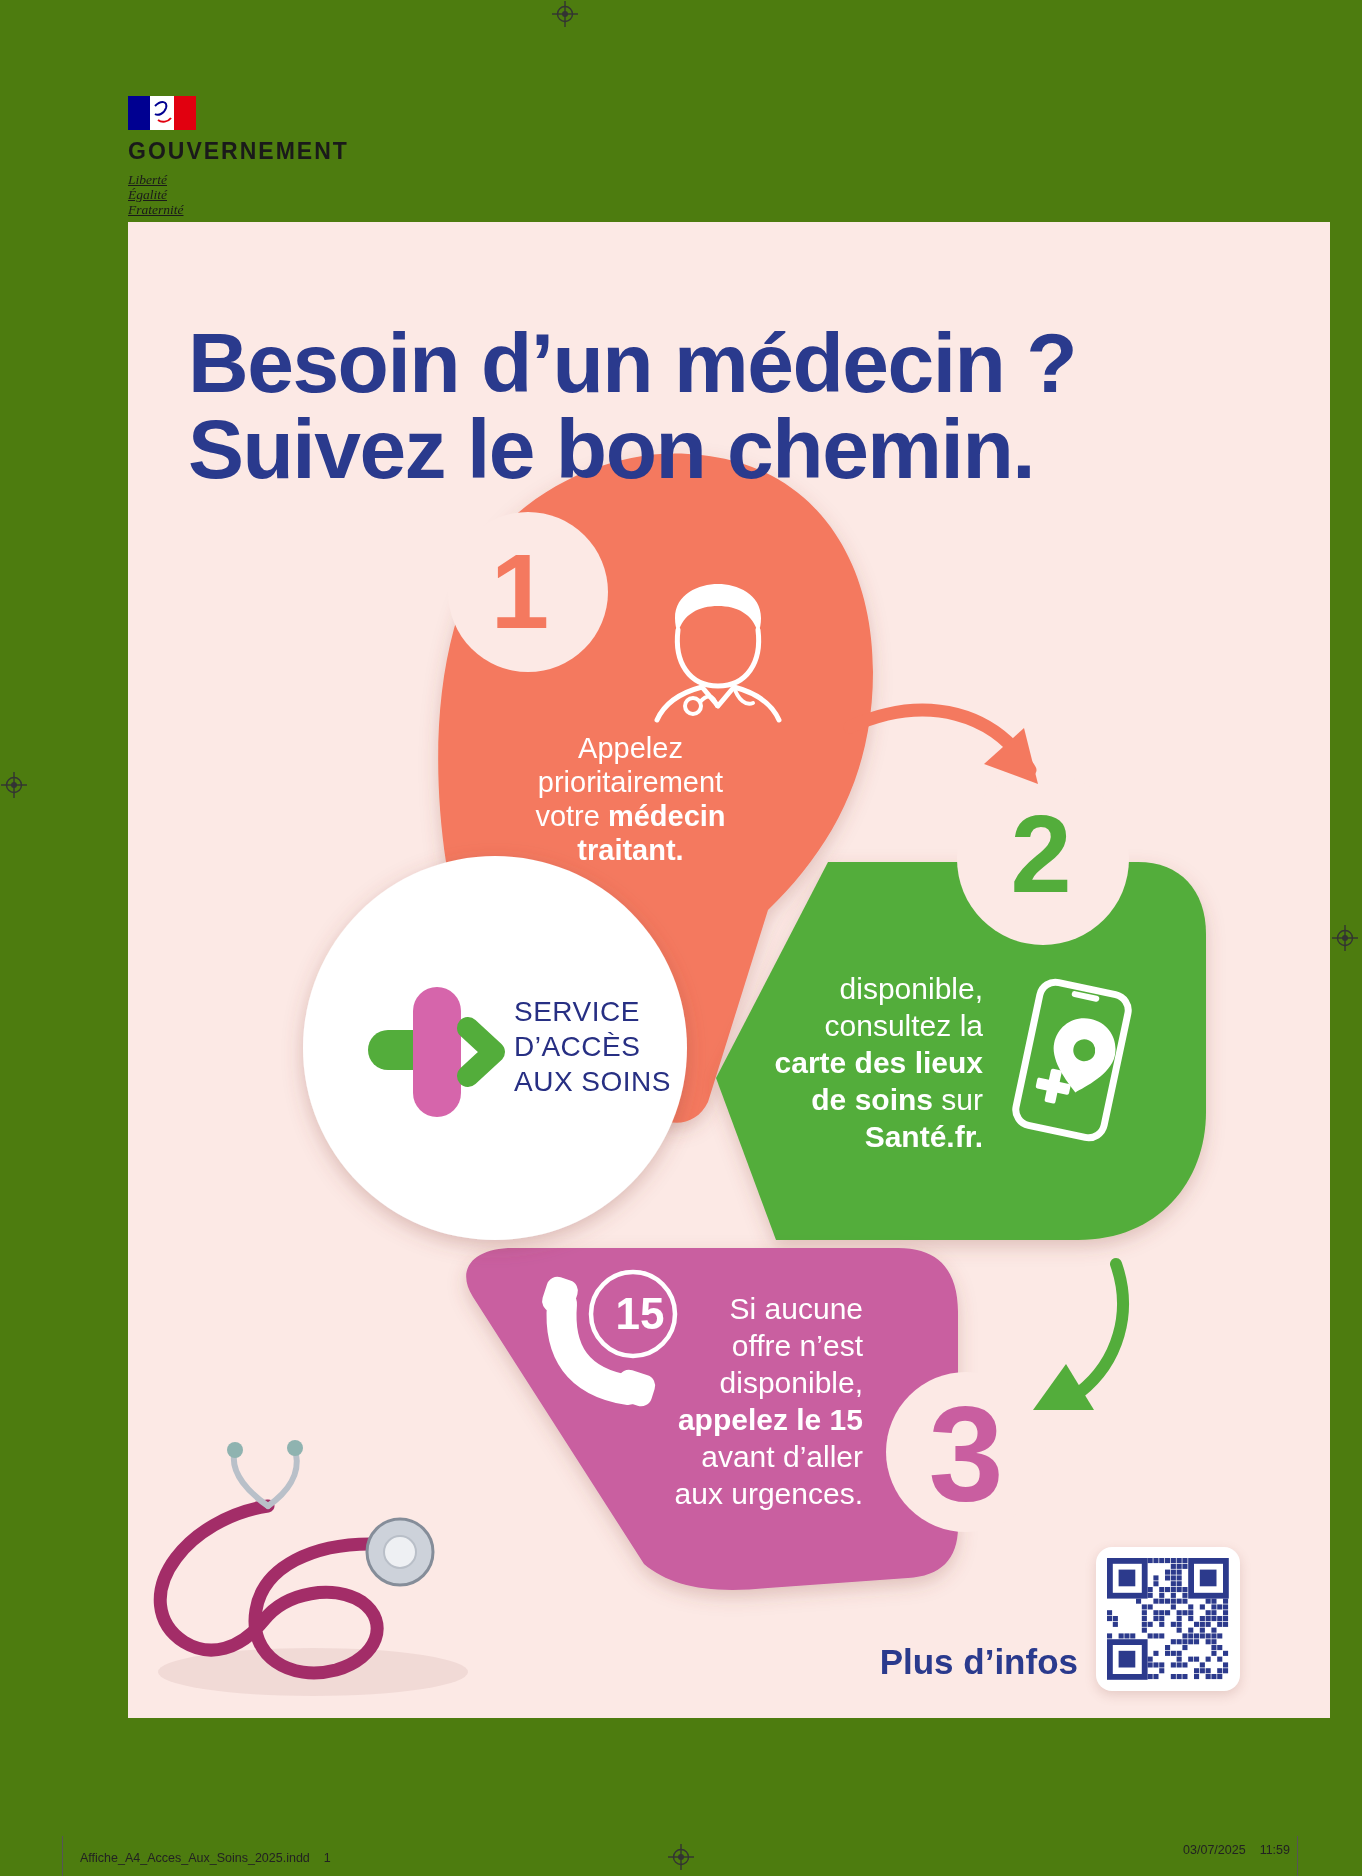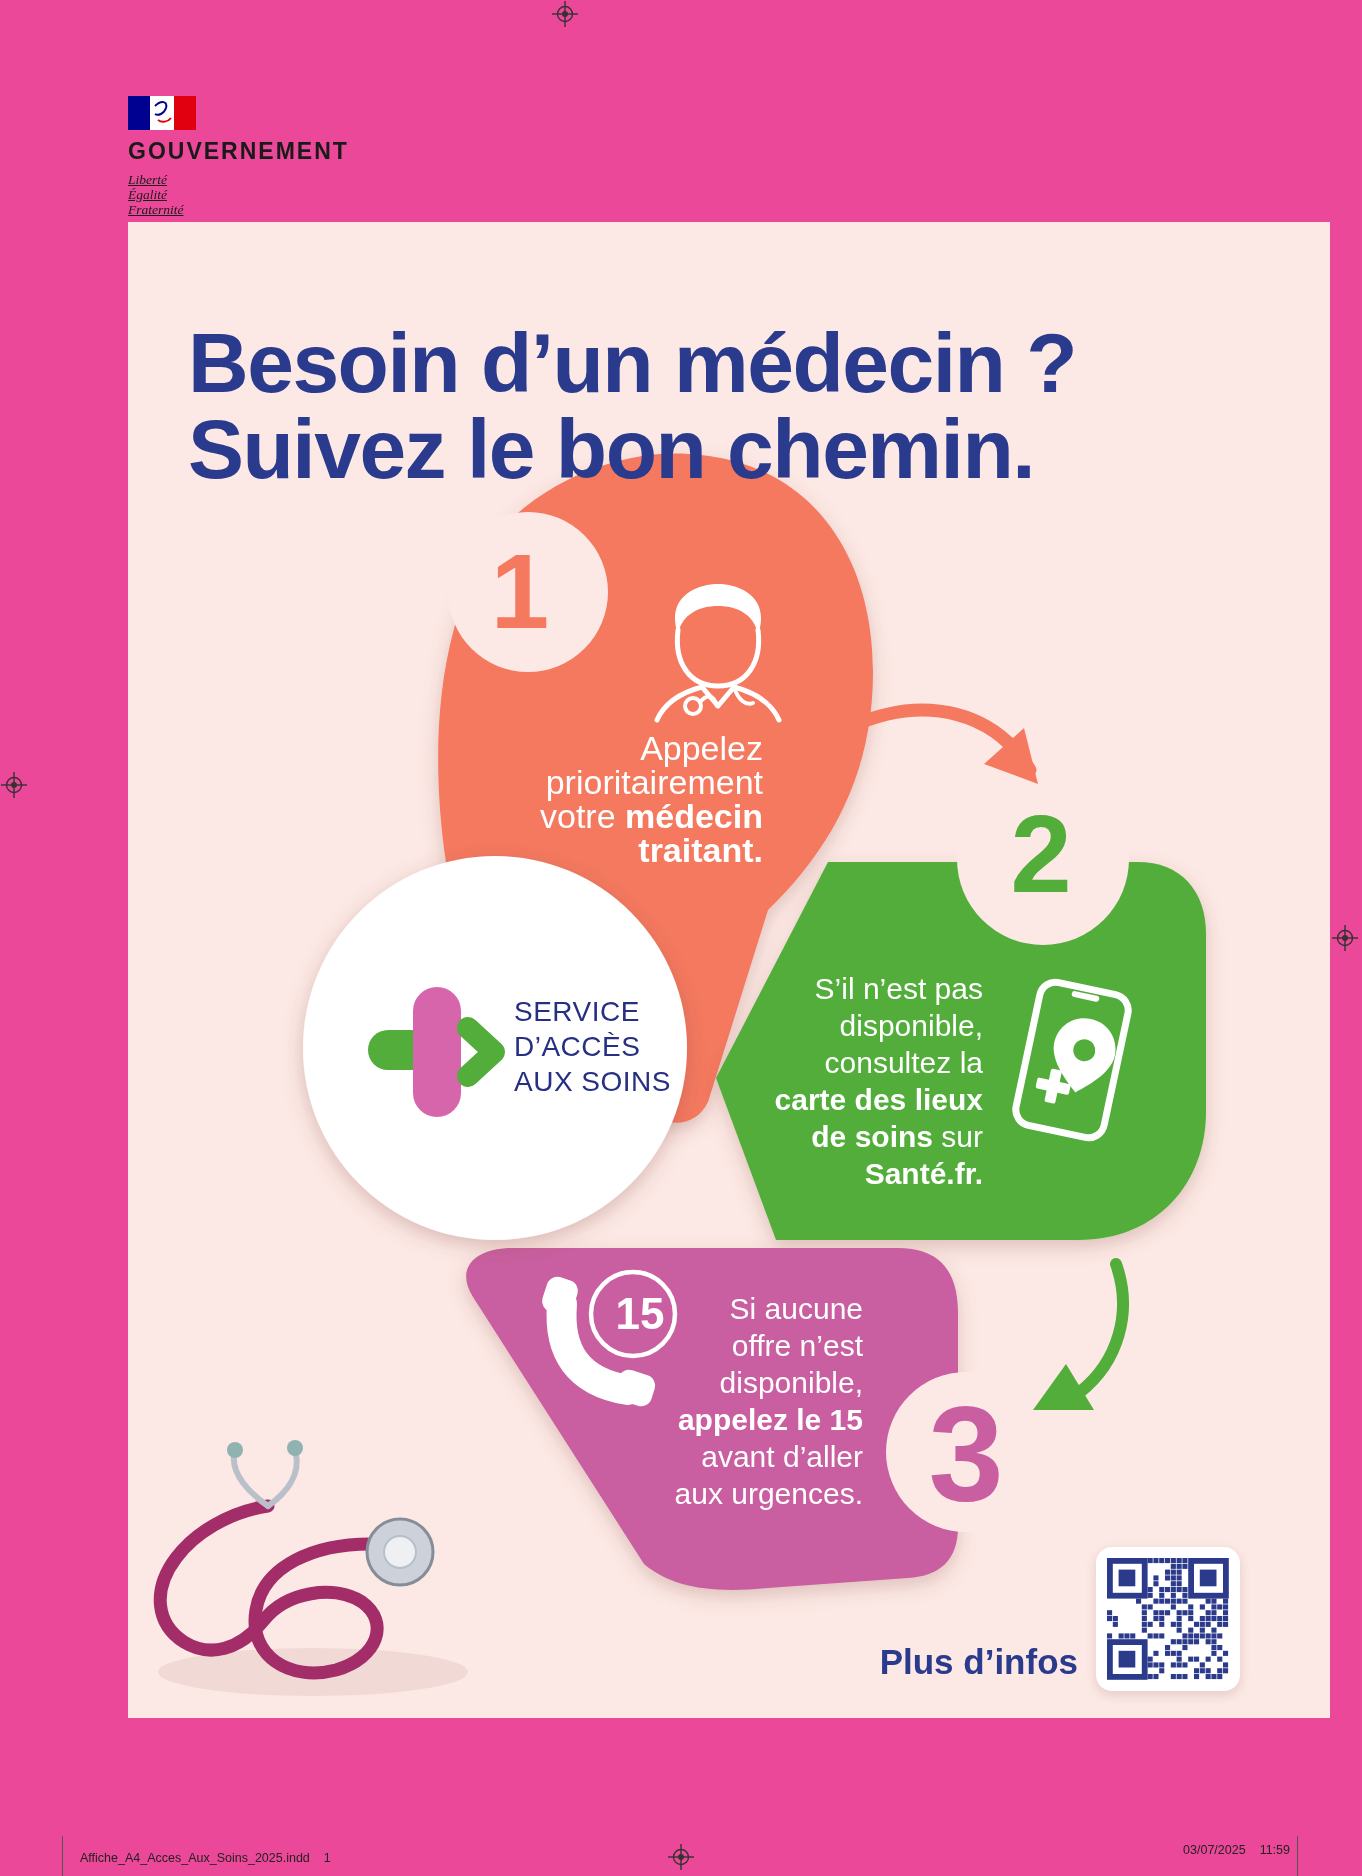--- a/index.html
+++ b/index.html
@@ -1,32 +1,32 @@
 <!DOCTYPE html>
 <html><head>
 <meta charset="utf-8">
 <style>
   html,body{margin:0;padding:0;background:#fff;}
-  .page{position:relative;width:1362px;height:1876px;background:#ec4899;overflow:hidden;
+  .page{position:relative;width:1362px;height:1876px;background:#4d7c0f;overflow:hidden;
         font-family:"Liberation Sans",sans-serif;}
   
   .gov{position:absolute;left:128px;top:96px;}
   .gov-flag{display:block;}
   .gov-name{font-size:23px;font-weight:700;letter-spacing:2px;color:#1a1a1a;margin-top:8px;}
   .gov-motto{font-family:"Liberation Serif",serif;font-style:italic;font-size:13.5px;
              line-height:15px;color:#1a1a1a;margin-top:7px;text-decoration:underline;}
   
   .poster{position:absolute;left:128px;top:222px;width:1202px;height:1496px;
           background:#fce9e5;overflow:hidden;}
   .poster-art{position:absolute;left:0;top:0;width:1202px;height:1496px;}
   .title{position:absolute;left:60px;top:98px;font-size:84px;line-height:86px;font-weight:700;
          letter-spacing:-1.5px;color:#2a3a8d;white-space:nowrap;}
   .step-text{position:absolute;color:#ffffff;text-align:right;font-weight:400;}
   .step-text .b{font-weight:700;}
-  #step1-text{left:370px;top:509px;width:265px;font-size:34px;line-height:34px;}
+  #step1-text{left:370px;top:509px;width:265px;font-size:29px;line-height:34px;text-align:center;}
   #step2-text{left:550px;top:748px;width:305px;font-size:30px;line-height:37px;}
   #step3-text{left:480px;top:1068px;width:255px;font-size:30px;line-height:37px;}
   .big-num{position:absolute;font-weight:700;text-align:center;}
   #num1{left:327px;top:305px;width:130px;height:130px;line-height:130px;font-size:105px;color:#f4795f;}
   #num2{left:848px;top:567px;width:130px;height:130px;line-height:130px;font-size:110px;color:#53ad3b;}
   #num3{left:763px;top:1157px;width:150px;height:150px;line-height:150px;font-size:135px;color:#c95ea0;}
   .sas-text{position:absolute;left:386px;top:772px;font-size:28px;line-height:35px;
             font-weight:400;letter-spacing:0.5px;color:#272f83;}
   .more-info{position:absolute;left:600px;top:1420px;width:350px;text-align:right;
              font-size:35px;font-weight:700;color:#2a3a8d;}
@@ -181,21 +181,20 @@
     <div class="big-num" id="num3">3</div>
 
     <div class="step-text" id="step1-text">
       <div>Appelez</div>
       <div>prioritairement</div>
       <div><span>votre </span><span class="b">médecin</span></div>
       <div class="b">traitant.</div>
     </div>
 
     <div class="step-text" id="step2-text">
-      <div>S’il n’est pas</div>
       <div>disponible,</div>
       <div>consultez la</div>
       <div class="b">carte des lieux</div>
       <div><span class="b">de soins</span><span> sur</span></div>
       <div class="b">Santé.fr.</div>
     </div>
 
     <div class="step-text" id="step3-text">
       <div>Si aucune</div>
       <div>offre n’est</div>

